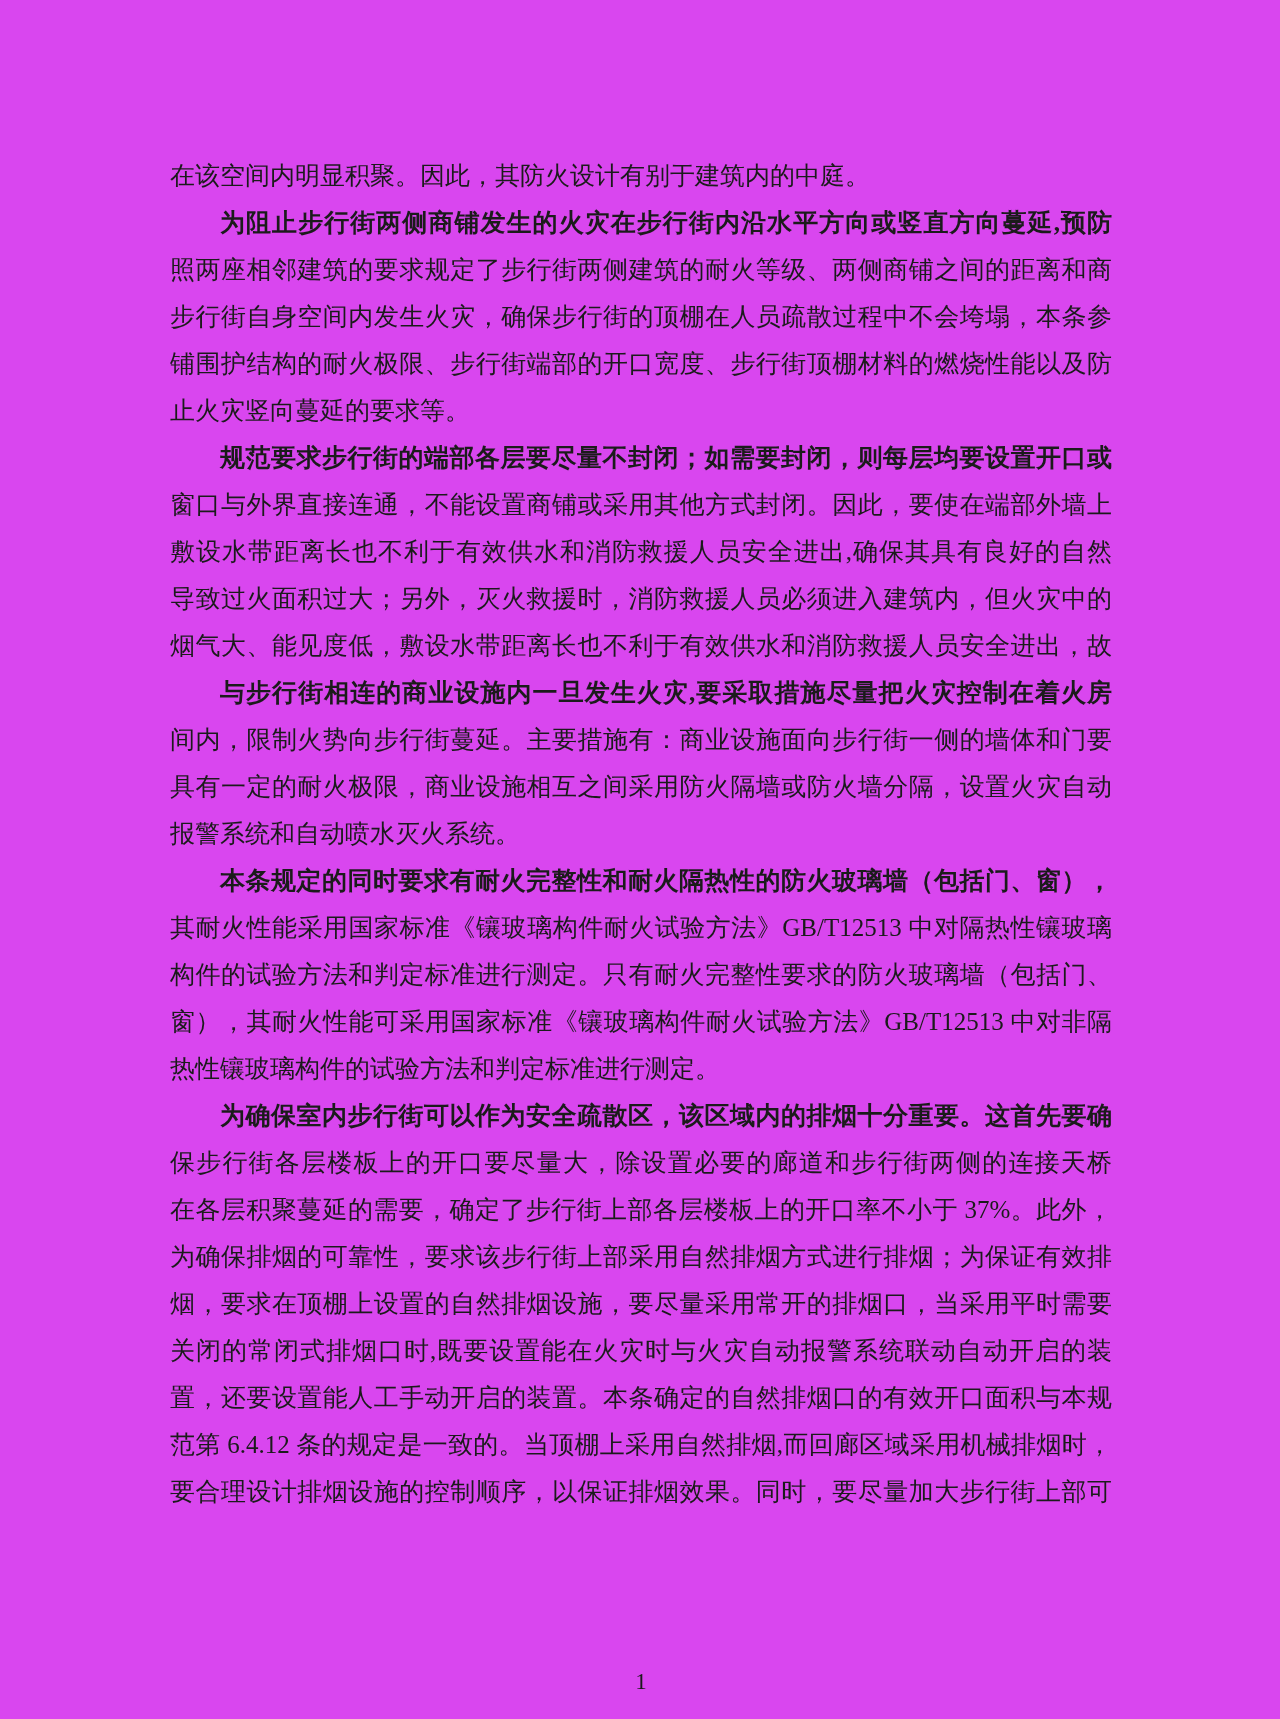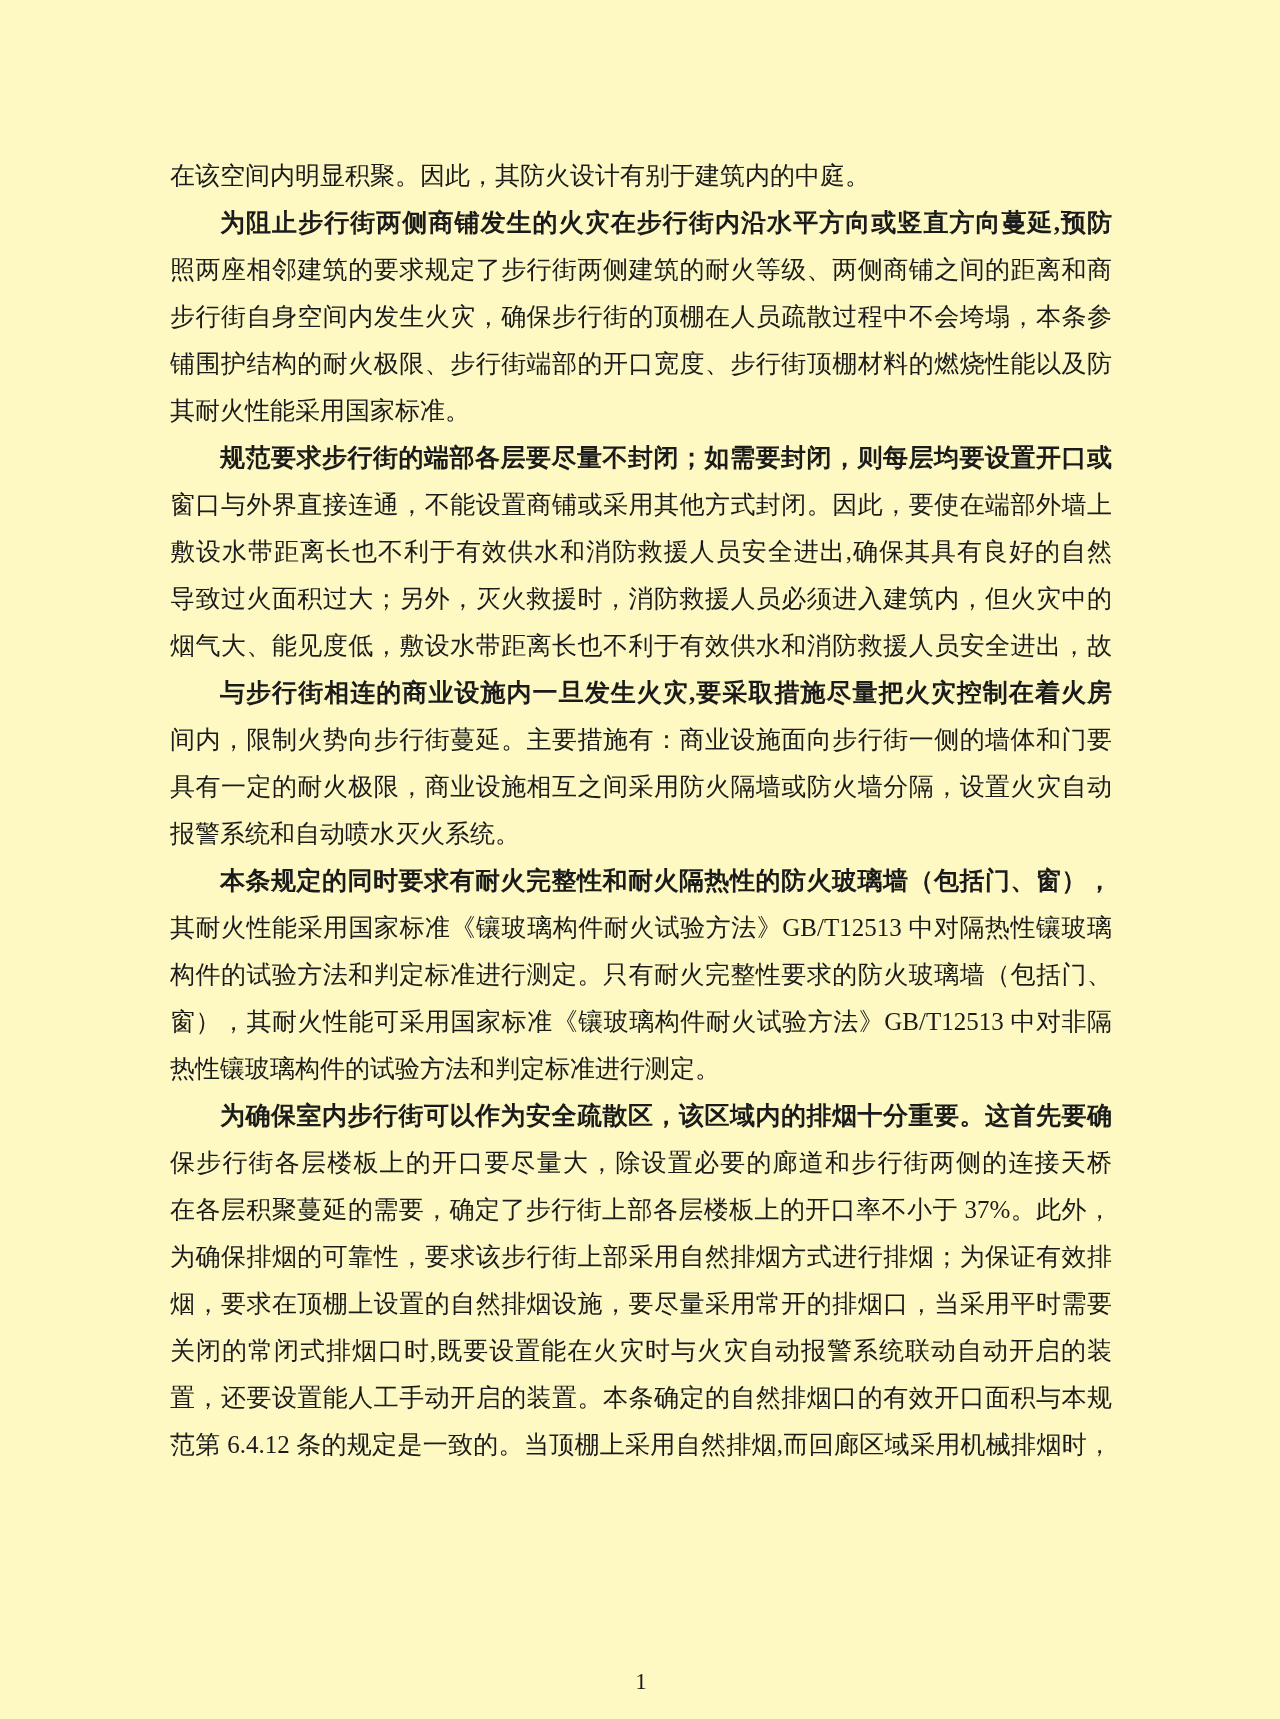--- a/index.html
+++ b/index.html
@@ -4,21 +4,21 @@
 <style>
   html, body {
     margin: 0;
     padding: 0;
     background: #ffffff;
   }
   .page {
     position: relative;
     width: 1280px;
     height: 1719px;
-    background: #fef9c3;
+    background: #d946ef;
     overflow: hidden;
     font-family: "Liberation Serif", "DejaVu Serif", serif;
   }
   .body-text {
     position: absolute;
     left: 170px;
     top: 152px;
     width: 942px;
   }
   .line {
@@ -54,21 +54,21 @@
 </head>
 <body>
 
 <div class="page">
   <main class="body-text" id="body-text">
       <div class="line para-end">在该空间内明显积聚。因此，其防火设计有别于建筑内的中庭。</div>
       <div class="line indent">为阻止步行街两侧商铺发生的火灾在步行街内沿水平方向或竖直方向蔓延,预防</div>
       <div class="line">照两座相邻建筑的要求规定了步行街两侧建筑的耐火等级、两侧商铺之间的距离和商</div>
       <div class="line">步行街自身空间内发生火灾，确保步行街的顶棚在人员疏散过程中不会垮塌，本条参</div>
       <div class="line">铺围护结构的耐火极限、步行街端部的开口宽度、步行街顶棚材料的燃烧性能以及防</div>
-      <div class="line para-end">其耐火性能采用国家标准。</div>
+      <div class="line para-end">止火灾竖向蔓延的要求等。</div>
       <div class="line indent">规范要求步行街的端部各层要尽量不封闭；如需要封闭，则每层均要设置开口或</div>
       <div class="line">窗口与外界直接连通，不能设置商铺或采用其他方式封闭。因此，要使在端部外墙上</div>
       <div class="line">敷设水带距离长也不利于有效供水和消防救援人员安全进出,确保其具有良好的自然</div>
       <div class="line">导致过火面积过大；另外，灭火救援时，消防救援人员必须进入建筑内，但火灾中的</div>
       <div class="line">烟气大、能见度低，敷设水带距离长也不利于有效供水和消防救援人员安全进出，故</div>
       <div class="line indent">与步行街相连的商业设施内一旦发生火灾,要采取措施尽量把火灾控制在着火房</div>
       <div class="line">间内，限制火势向步行街蔓延。主要措施有：商业设施面向步行街一侧的墙体和门要</div>
       <div class="line">具有一定的耐火极限，商业设施相互之间采用防火隔墙或防火墙分隔，设置火灾自动</div>
       <div class="line para-end">报警系统和自动喷水灭火系统。</div>
       <div class="line indent">本条规定的同时要求有耐火完整性和耐火隔热性的防火玻璃墙（包括门、窗），</div>
@@ -77,17 +77,18 @@
       <div class="line">窗），其耐火性能可采用国家标准《镶玻璃构件耐火试验方法》GB/T12513 中对非隔</div>
       <div class="line para-end">热性镶玻璃构件的试验方法和判定标准进行测定。</div>
       <div class="line indent">为确保室内步行街可以作为安全疏散区，该区域内的排烟十分重要。这首先要确</div>
       <div class="line">保步行街各层楼板上的开口要尽量大，除设置必要的廊道和步行街两侧的连接天桥</div>
       <div class="line">在各层积聚蔓延的需要，确定了步行街上部各层楼板上的开口率不小于 37%。此外，</div>
       <div class="line">为确保排烟的可靠性，要求该步行街上部采用自然排烟方式进行排烟；为保证有效排</div>
       <div class="line">烟，要求在顶棚上设置的自然排烟设施，要尽量采用常开的排烟口，当采用平时需要</div>
       <div class="line">关闭的常闭式排烟口时,既要设置能在火灾时与火灾自动报警系统联动自动开启的装</div>
       <div class="line">置，还要设置能人工手动开启的装置。本条确定的自然排烟口的有效开口面积与本规</div>
       <div class="line">范第 6.4.12 条的规定是一致的。当顶棚上采用自然排烟,而回廊区域采用机械排烟时，</div>
+      <div class="line">要合理设计排烟设施的控制顺序，以保证排烟效果。同时，要尽量加大步行街上部可</div>
     </main>
   <footer class="page-footer">
     <span class="page-number">1</span>
   </footer>
 </div>
 
 </body></html>

